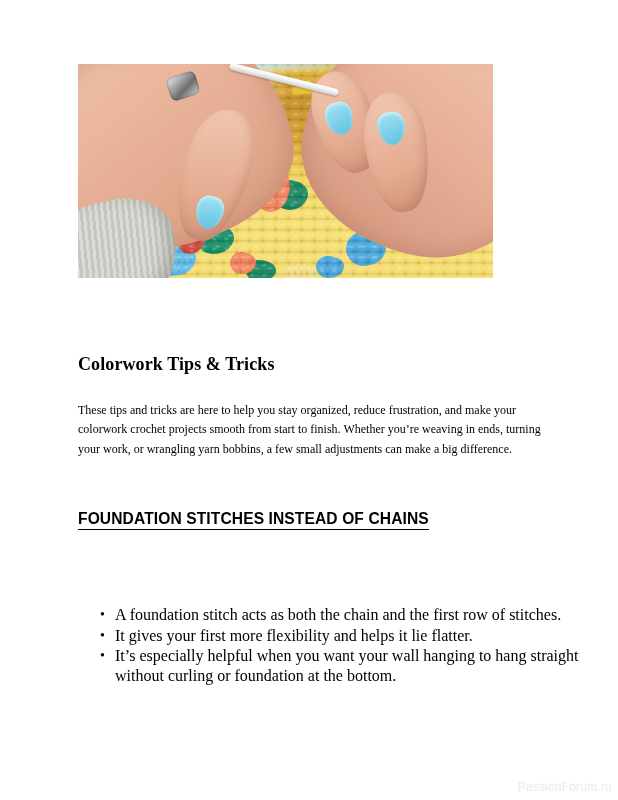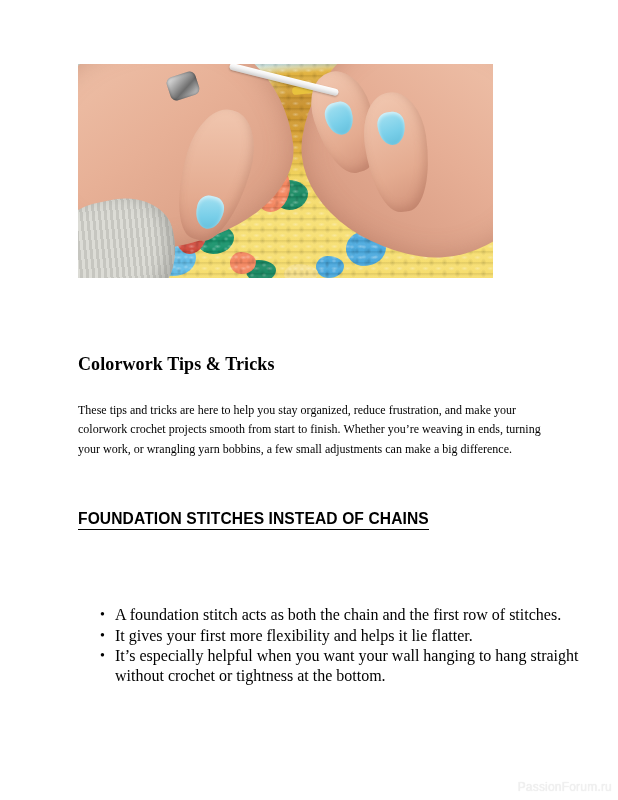--- a/index.html
+++ b/index.html
@@ -296,18 +296,18 @@
   <h1 class="title">Colorwork Tips &amp; Tricks</h1>
 
   <p class="intro">These tips and tricks are here to help you stay organized, reduce frustration, and make your colorwork crochet projects smooth from start to finish. Whether you’re weaving in ends, turning your work, or wrangling yarn bobbins, a few small adjustments can make a big difference.</p>
 
   <h2 class="section-heading">FOUNDATION STITCHES INSTEAD OF CHAINS</h2>
 
 
   <ul class="bullets">
     <li>A foundation stitch acts as both the chain and the first row of stitches.</li>
     <li>It gives your first more flexibility and helps it lie flatter.</li>
-    <li>It’s especially helpful when you want your wall hanging to hang straight without crochet or tightness at the bottom.</li>
+    <li>It’s especially helpful when you want your wall hanging to hang straight without curling or foundation at the bottom.</li>
   </ul>
 
   <div class="watermark">PassionForum.ru</div>
 
 </div>
 
 </body></html>

